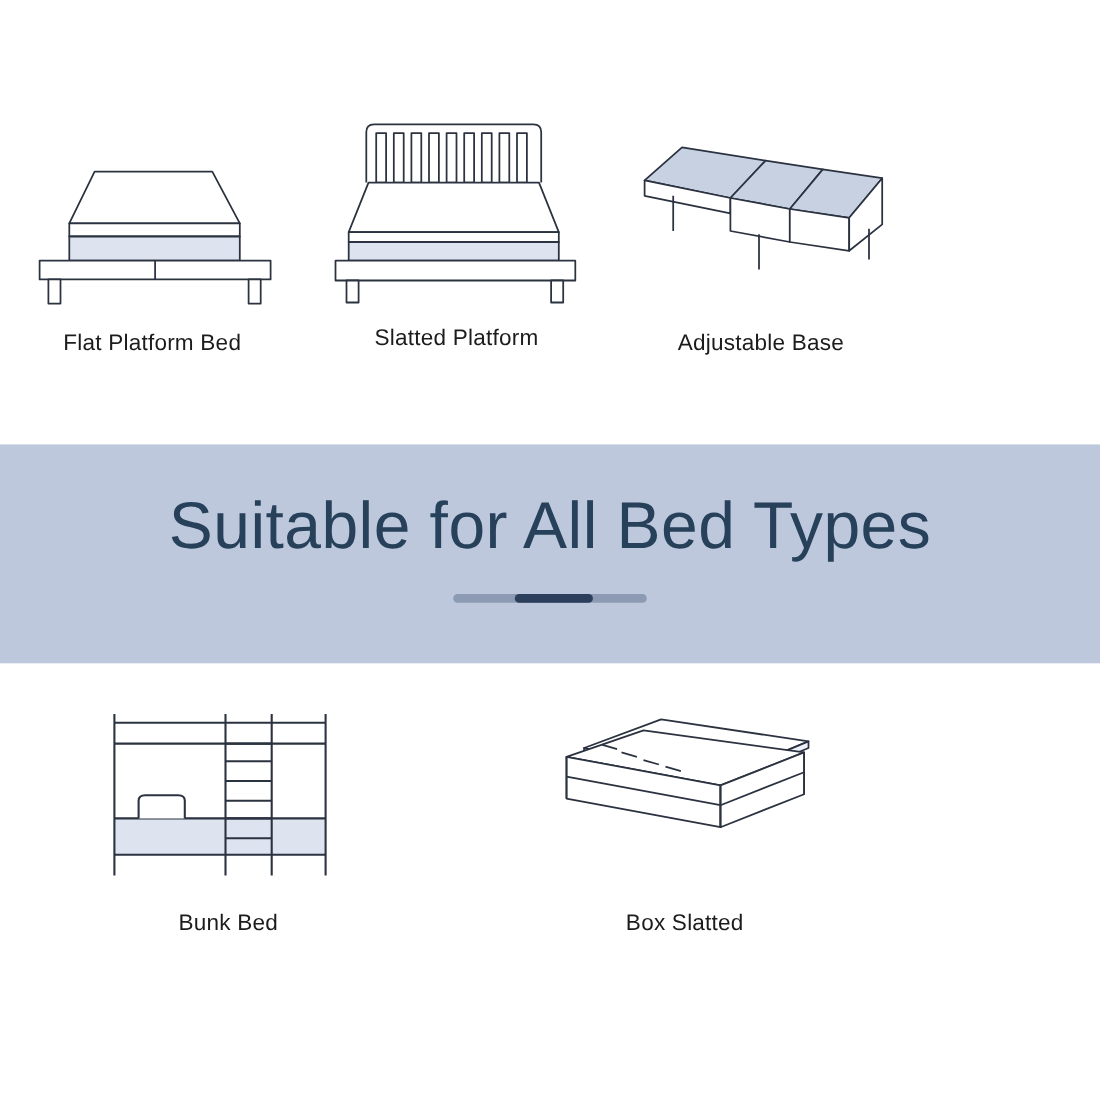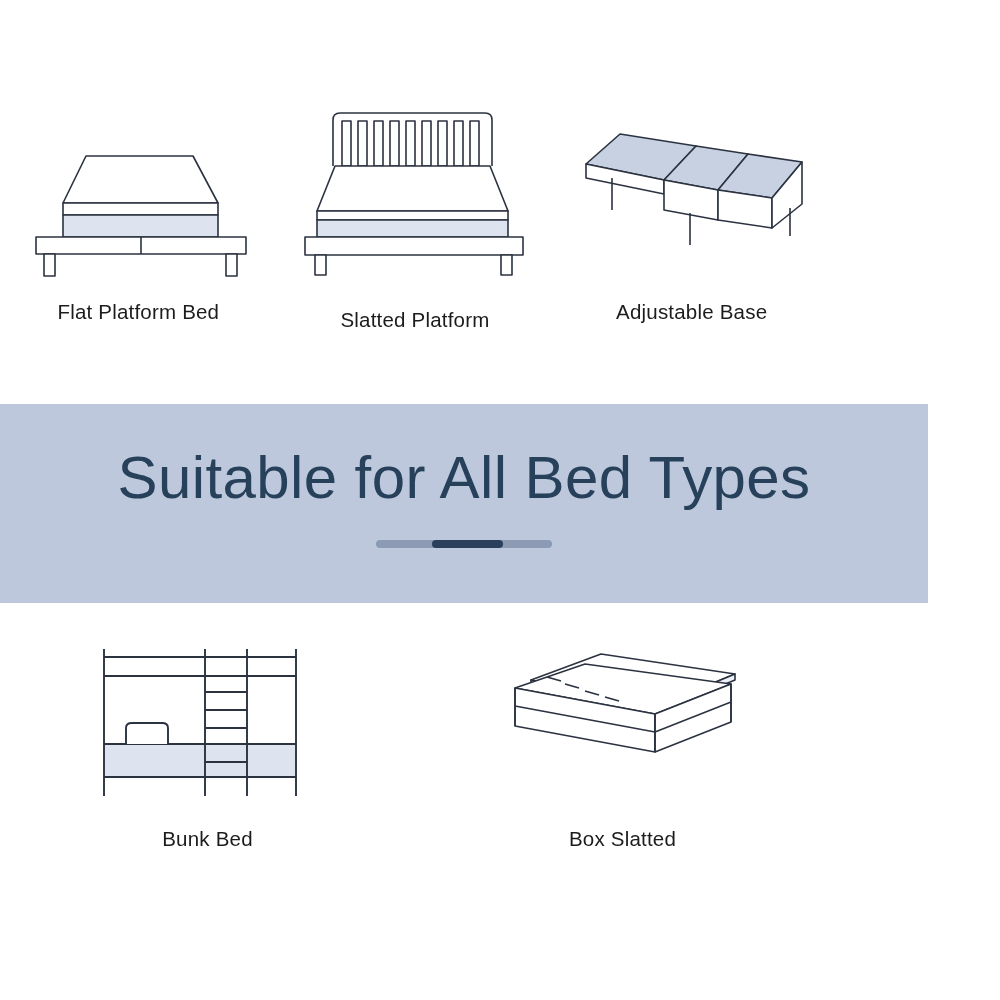--- a/index.html
+++ b/index.html
@@ -37,29 +37,29 @@
     font-size: 20.5px;
     font-weight: 400;
     letter-spacing: 0.2px;
     white-space: nowrap;
     font-family: "Liberation Sans", sans-serif;
   }
 
   
   #row-top { top: 108px; }
   #row-top .cell-1 .caption { margin-top: 22px; }
-  #row-top .cell-2 .caption { margin-top: 30px; }
+  #row-top .cell-2 .caption { margin-top: 18px; }
   #row-top .cell-3 .caption { margin-top: 22px; }
 
   
   #banner {
     position: absolute;
     left: 0;
     top: 404px;
-    width: 928px;
+    width: 1000px;
     height: 199px;
     background: #bdc8dd;
     display: flex;
     flex-direction: column;
     align-items: center;
     justify-content: flex-start;
   }
   #banner-title {
     margin-top: 44px;
     font-size: 60px;

